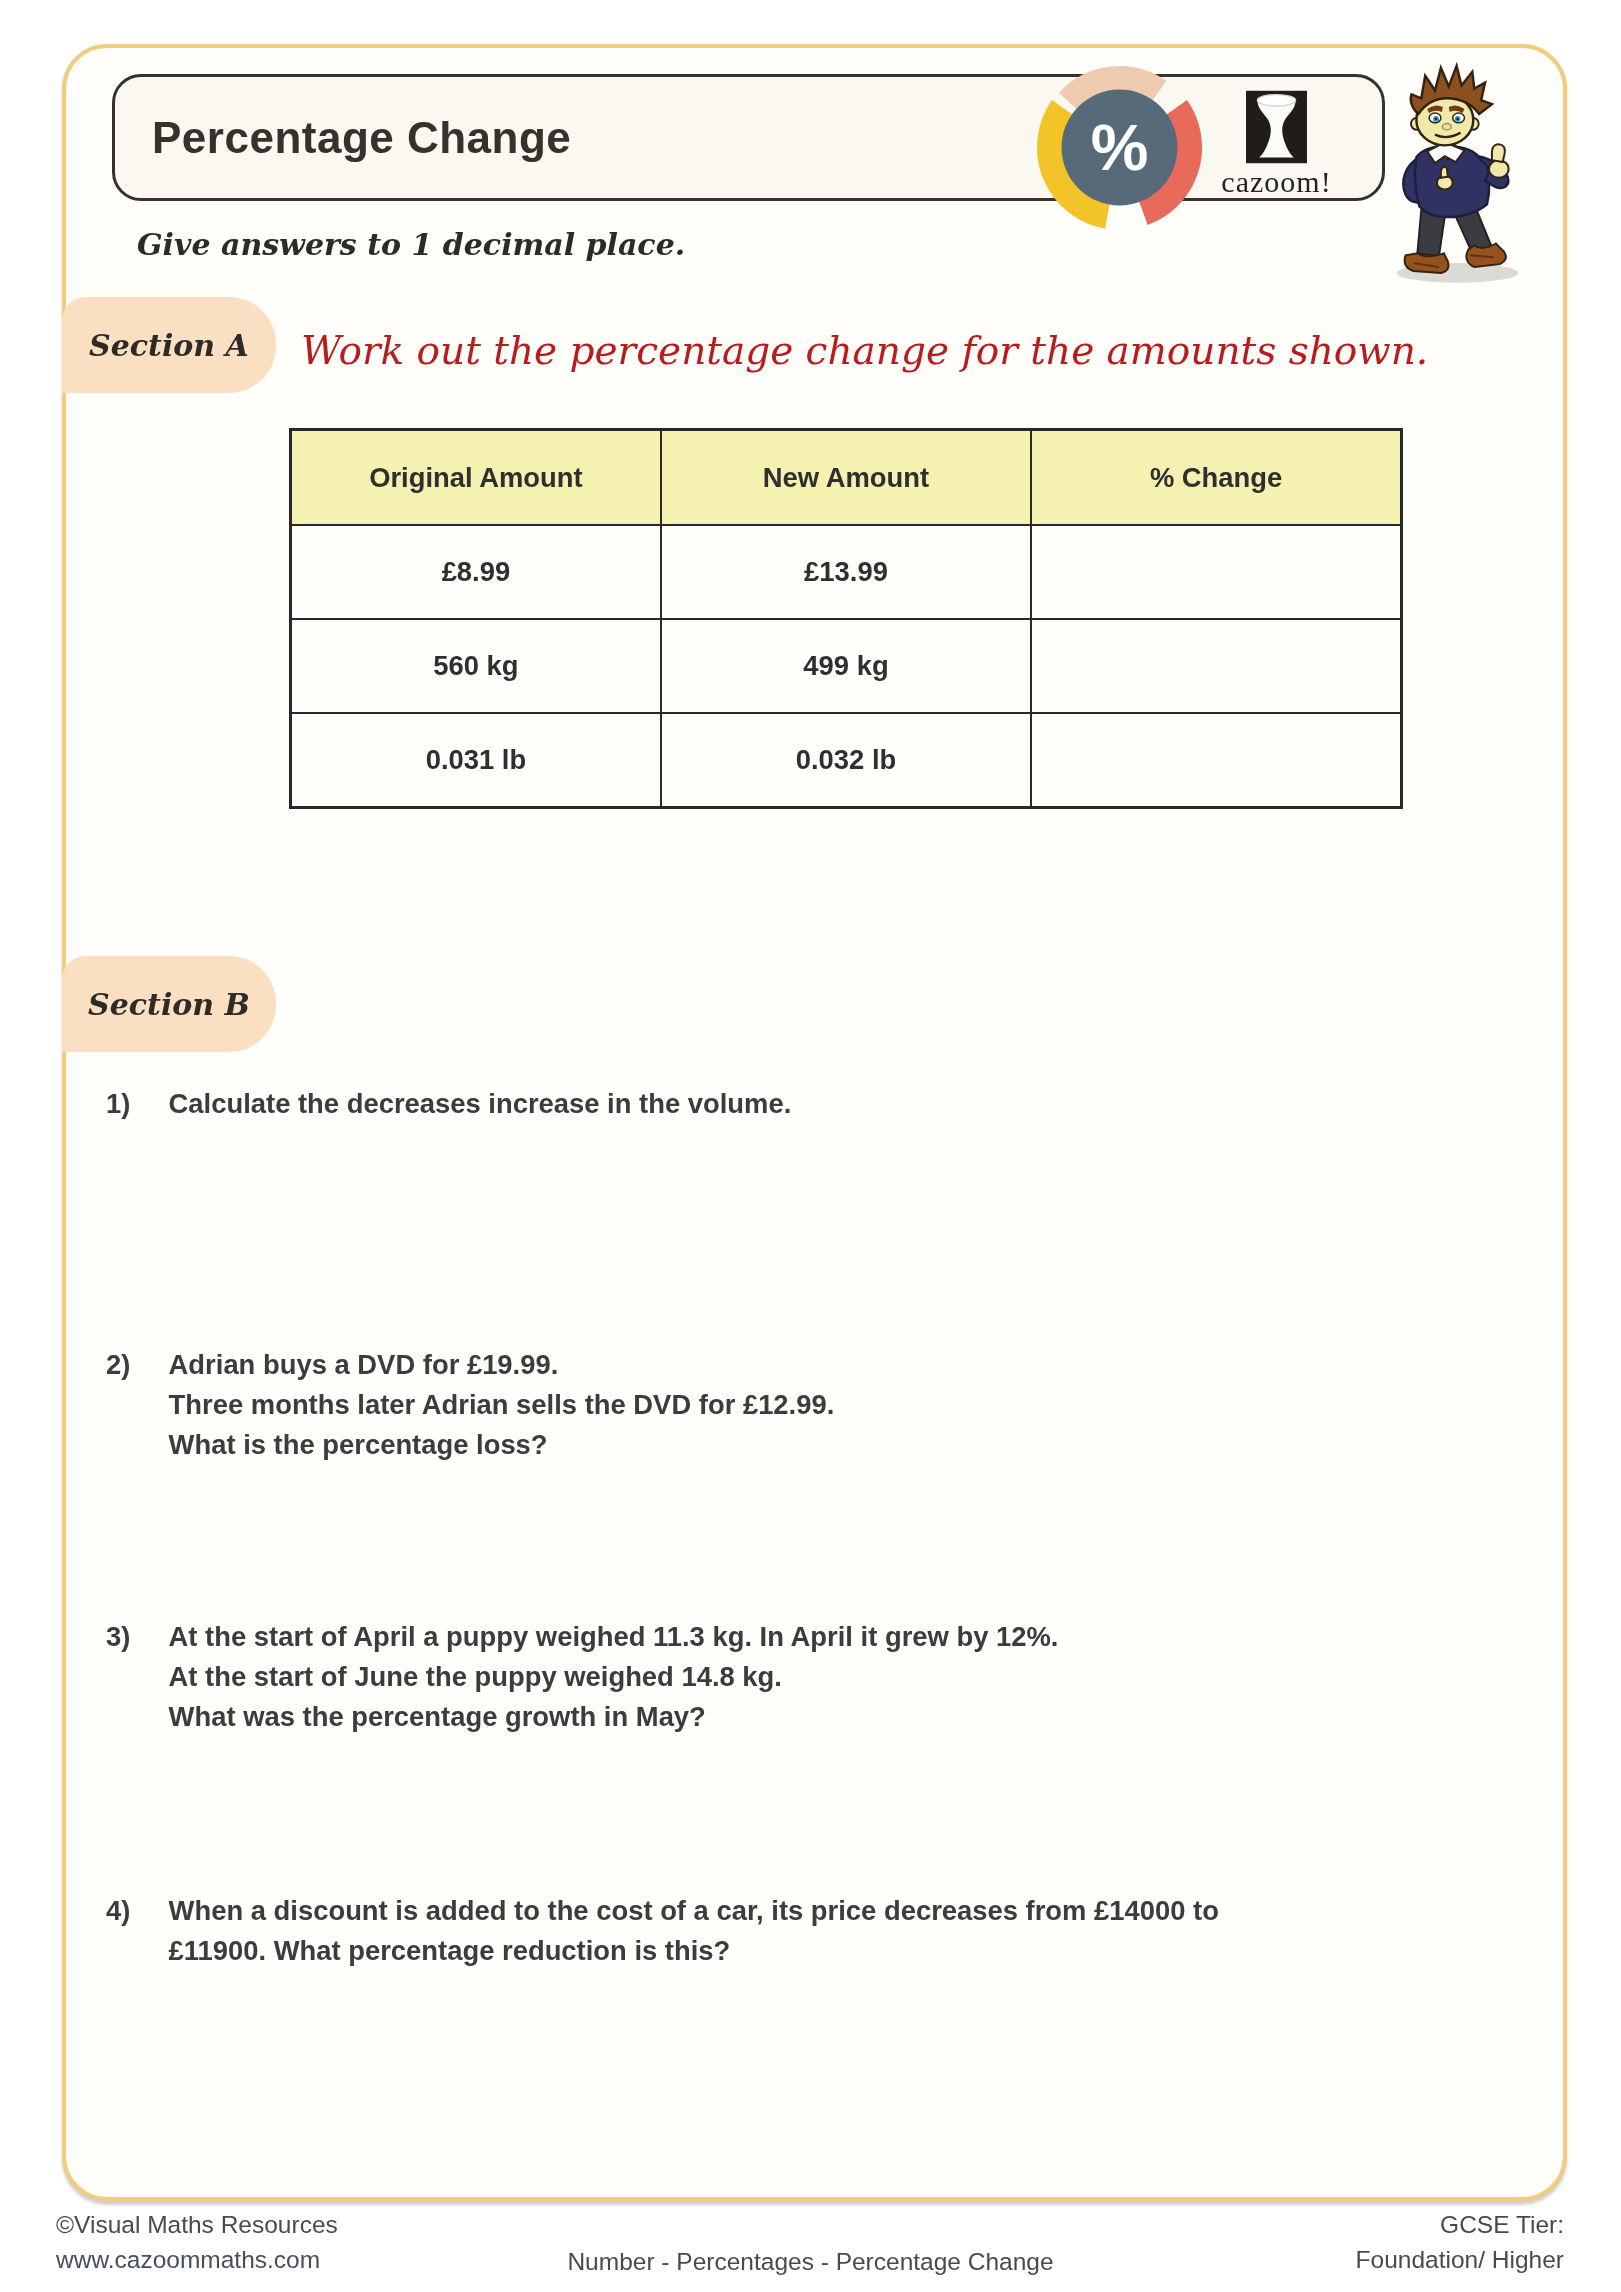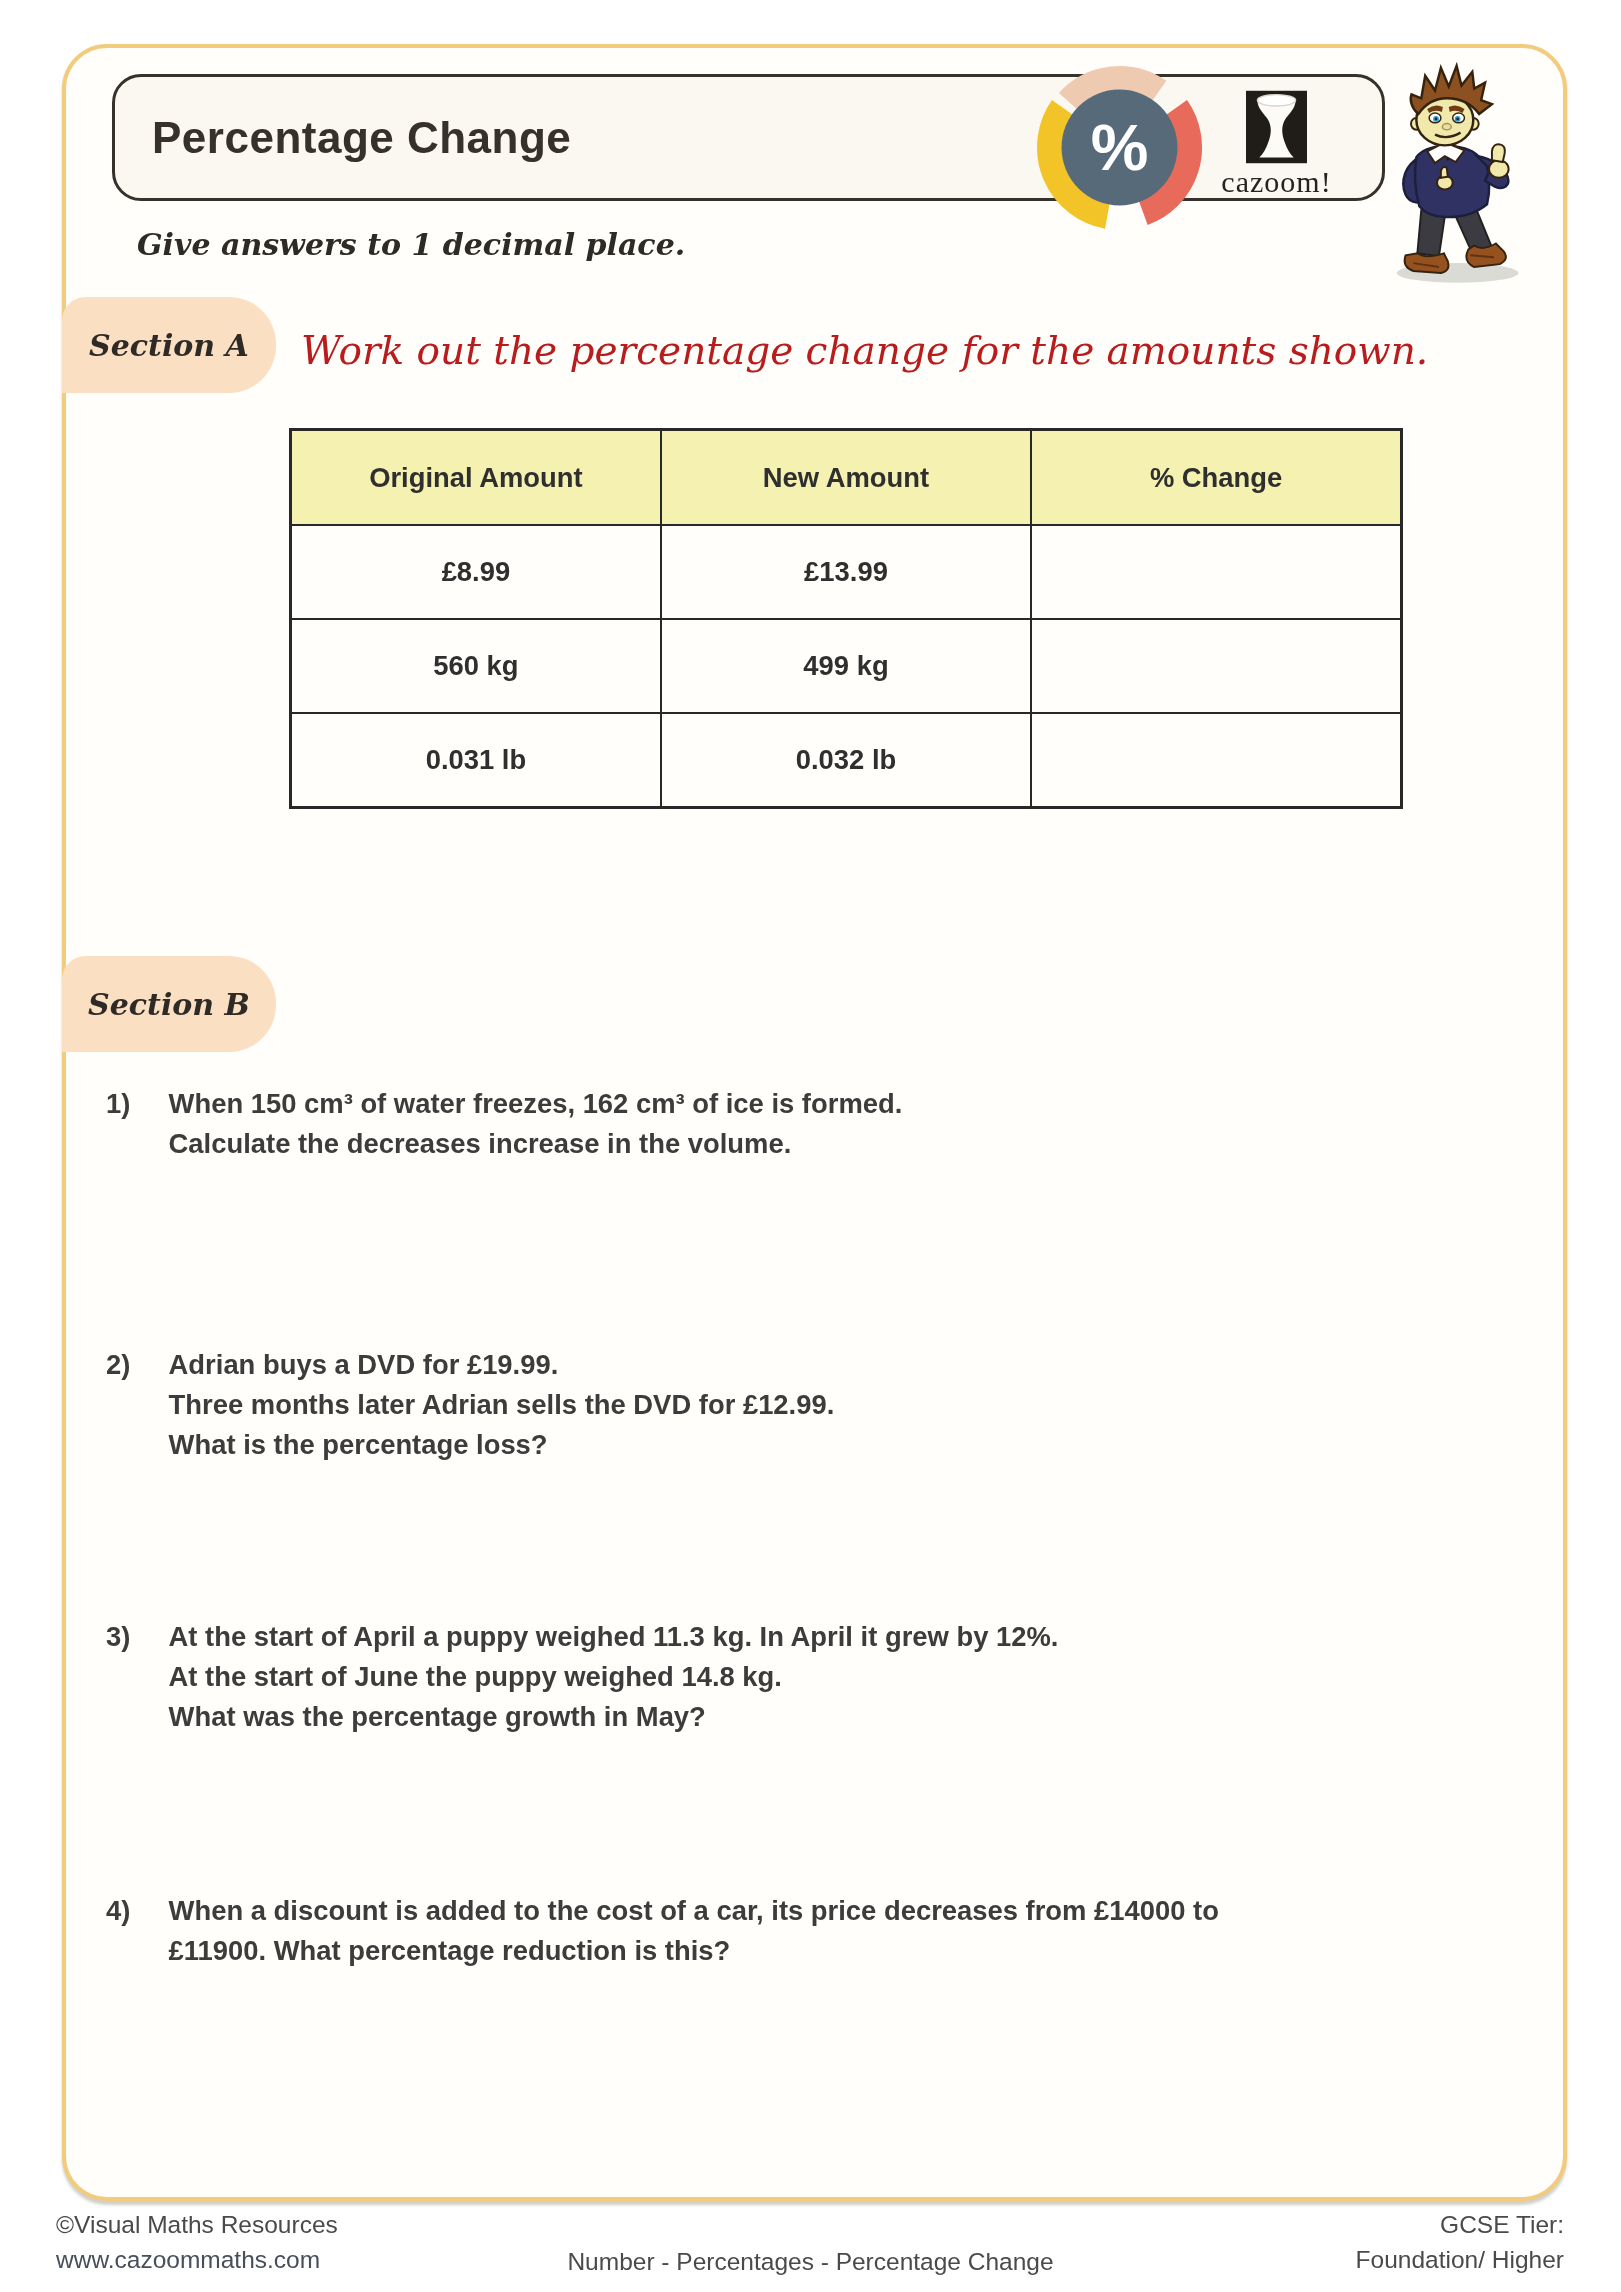--- a/index.html
+++ b/index.html
@@ -176,21 +176,20 @@
     </table>
   </div>
 
   <div class="section-badge" id="sectionB">
     <div class="label">Section B</div>
   </div>
 
   <div class="question" id="q1">
     <div class="qnum">1)</div>
     <div class="qlines">
-      <div>When 150 cm³ of water freezes, 162 cm³ of ice is formed.</div>
       <div>Calculate the decreases increase in the volume.</div>
     </div>
   </div>
 
   <div class="question" id="q2">
     <div class="qnum">2)</div>
     <div class="qlines">
       <div>Adrian buys a DVD for £19.99.</div>
       <div>Three months later Adrian sells the DVD for £12.99.</div>
       <div>What is the percentage loss?</div>

